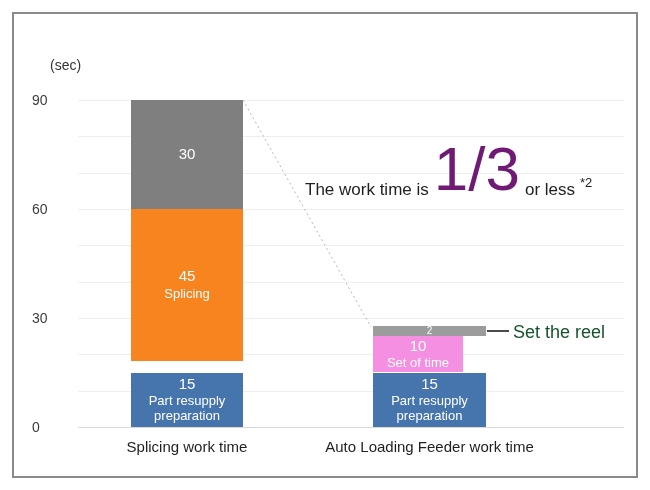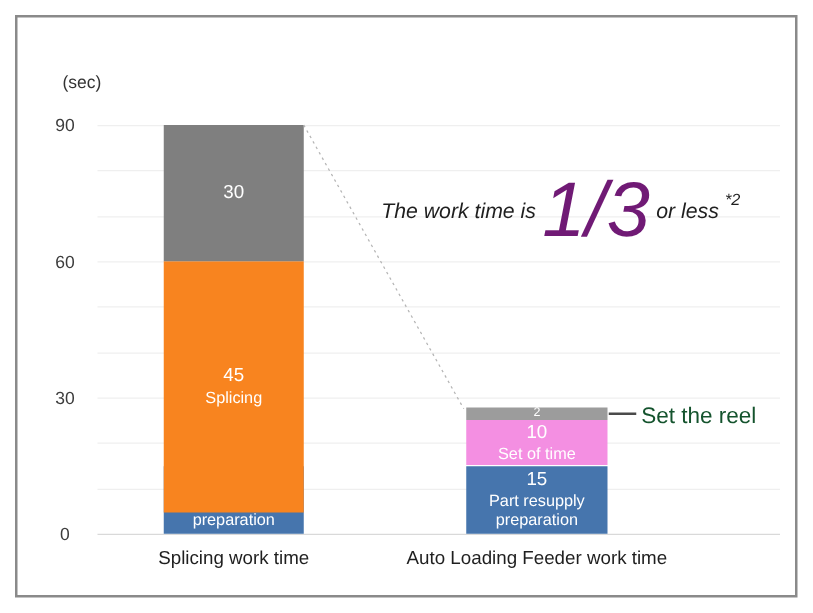--- a/index.html
+++ b/index.html
@@ -3,31 +3,31 @@
 <meta charset="utf-8">
 <style>
   html,body{margin:0;padding:0;background:#fff;}
   body{font-family:"Liberation Sans", sans-serif;}
   #stage{position:relative;width:650px;height:490px;background:#ffffff;overflow:hidden;}
   .frame{position:absolute;left:12px;top:12px;width:626px;height:466px;
          border:2px solid #8a8a8a;box-sizing:border-box;background:#fff;}
   .unit-label{position:absolute;left:34px;top:57px;font-size:14px;color:#333;margin-left:16px;}
   .gridline{position:absolute;height:1px;background:#efefef;}
   .gridline.zero{background:#d9d9d9;}
-  .ytick{position:absolute;width:40px;text-align:center;font-size:14px;color:#3d3d3d;line-height:16px;}
+  .ytick{position:absolute;width:40px;text-align:left;font-size:14px;color:#3d3d3d;line-height:16px;}
   .bar-seg{position:absolute;display:flex;flex-direction:column;align-items:center;
            justify-content:center;color:#fff;text-align:center;}
   .seg-value{font-size:15px;line-height:1.1;}
   .seg-name{font-size:13px;line-height:1.12;max-width:96px;margin-top:2px;}
   .bar-seg.tiny .seg-value{font-size:10px;line-height:1;}
   .xlabel{position:absolute;transform:translateX(-50%);font-size:15px;color:#1f1f1f;white-space:nowrap;}
   .callout-line{position:absolute;height:2px;background:#4a4a4a;}
   .callout-label{position:absolute;font-size:18px;color:#14532d;white-space:nowrap;}
   svg.overlay{position:absolute;left:0;top:0;pointer-events:none;}
-  .annotation{position:absolute;left:305px;top:138px;display:flex;align-items:center;color:#1f1f1f;font-style:italic;}
+  .annotation{position:absolute;left:305px;top:138px;display:flex;align-items:flex-end;color:#1f1f1f;}
   .annotation .small-text{font-size:17px;}
   .fraction{font-size:62px;line-height:62px;font-weight:400;margin:0 5px;}
   .footnote{font-size:13px;position:relative;top:-10px;margin-left:5px;}
 </style>
 </head>
 <body>
 
 <div id="stage">
   <div class="frame"></div>
 
@@ -45,33 +45,33 @@
       <div class="gridline" style="left: 78px; width: 546px; top: 100px;"></div>
       <div class="gridline zero" style="left: 78px; width: 546px; top: 427px;"></div>
       <div class="ytick" style="left: 32px; top: 419px;">0</div>
       <div class="ytick" style="left: 32px; top: 310px;">30</div>
       <div class="ytick" style="left: 32px; top: 201px;">60</div>
       <div class="ytick" style="left: 32px; top: 92px;">90</div>
       <div class="bar-seg" style="left: 131px; width: 112px; top: 372.5px; height: 54.5px; background: rgb(70, 117, 173);">
         <div class="seg-value">15</div>
         <div class="seg-name">Part resupply preparation</div>
       </div>
-      <div class="bar-seg" style="left: 131px; width: 112px; top: 209px; height: 201px; background: rgb(248, 132, 31);">
+      <div class="bar-seg" style="left: 131px; width: 112px; top: 209px; height: 152px; background: rgb(248, 132, 31);">
         <div class="seg-value">45</div>
         <div class="seg-name">Splicing</div>
       </div>
       <div class="bar-seg" style="left: 131px; width: 112px; top: 100px; height: 109px; background: rgb(127, 127, 127);">
         <div class="seg-value">30</div>
       </div>
       <div class="xlabel" style="left: 187px; top: 438px; text-align: right;">Splicing work time</div>
       <div class="bar-seg" style="left: 373px; width: 113px; top: 372.5px; height: 54.5px; background: rgb(70, 117, 173);">
         <div class="seg-value">15</div>
         <div class="seg-name">Part resupply preparation</div>
       </div>
-      <div class="bar-seg" style="left: 373px; width: 113px; top: 336.2px; height: 36.3px; background: rgb(244, 143, 226);">
+      <div class="bar-seg" style="left: 373px; width: 90px; top: 336.2px; height: 36.3px; background: rgb(244, 143, 226);">
         <div class="seg-value">10</div>
         <div class="seg-name">Set of time</div>
       </div>
       <div class="bar-seg tiny" style="left: 373px; width: 113px; top: 326.2px; height: 10px; background: rgb(156, 156, 156);">
         <div class="seg-value">2</div>
       </div>
       <div class="callout-line" style="left: 487px; width: 22px; top: 330px;"></div>
       <div class="callout-label" style="left: 513px; top: 322px;">Set the reel</div>
       <div class="xlabel" style="left: 429.5px; top: 438px; text-align: right;">Auto Loading Feeder work time</div>
     </div>

